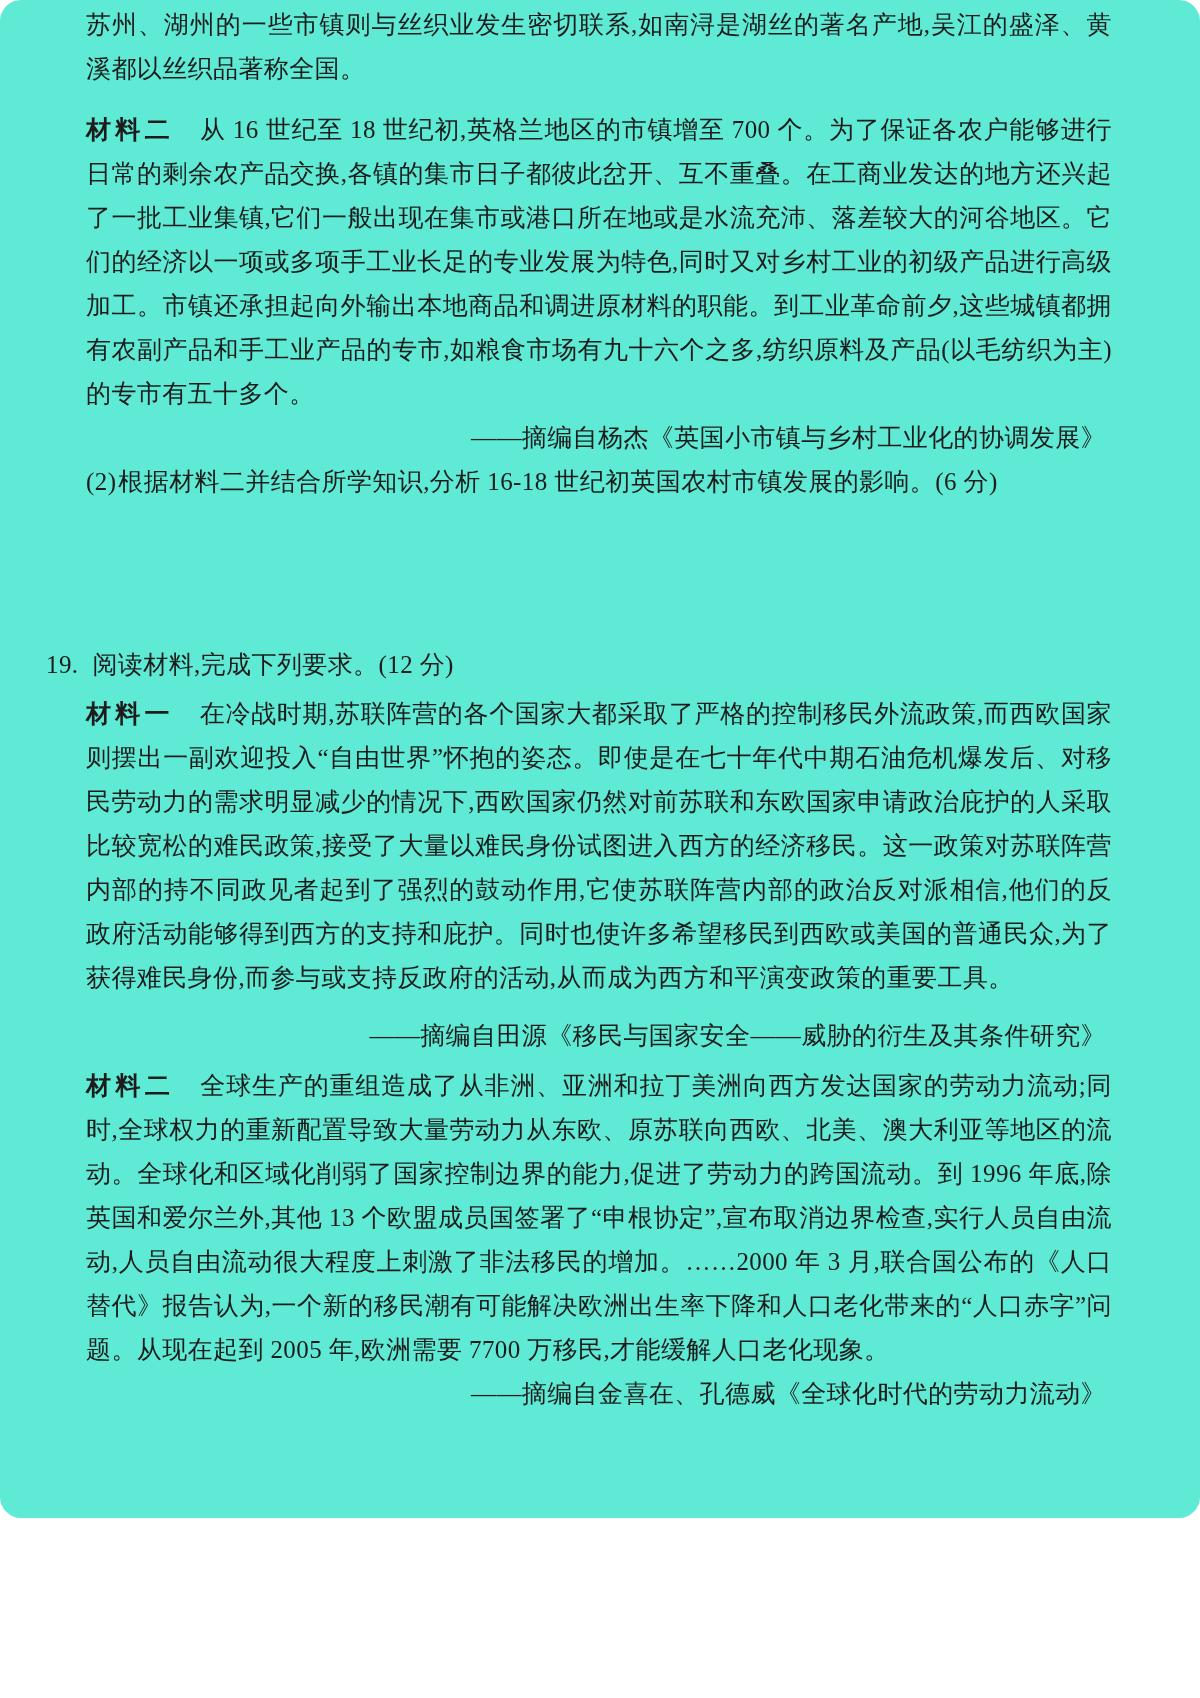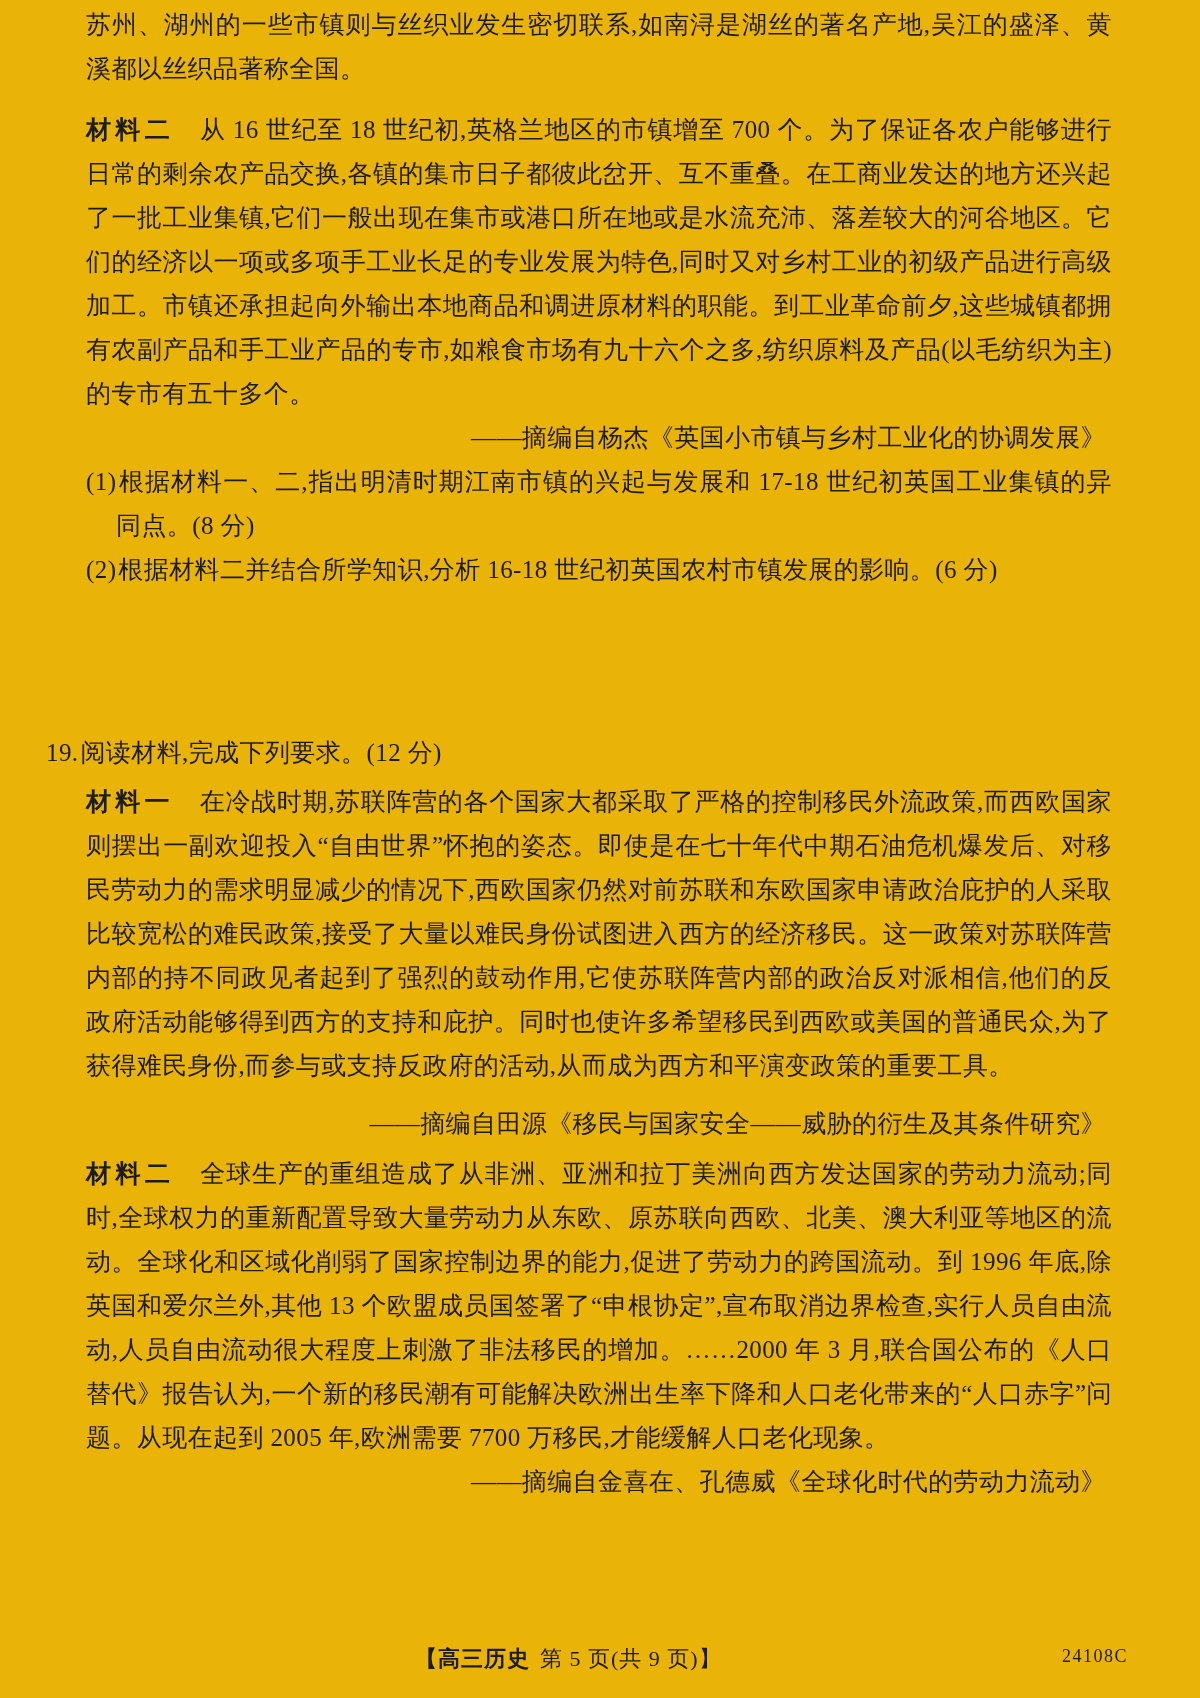--- a/index.html
+++ b/index.html
@@ -3,25 +3,26 @@
 <meta charset="utf-8">
 <style>
   html, body {
     margin: 0;
     padding: 0;
     background: #ffffff;
   }
   .page {
     position: relative;
     width: 1200px;
-    height: 1698px;
-    background: #eab308;
+    height: 1518px;
+    background: #5eead4;
     color: #1c1c1c;
     font-family: "Liberation Serif", "DejaVu Serif", serif;
     overflow: hidden;
+    border-radius: 21px;
   }
   .content {
     position: absolute;
     left: 86px;
     top: 3px;
     width: 1026px;
     font-size: 25px;
     line-height: 44px;
     letter-spacing: 0.4px;
     text-align: justify;
@@ -50,21 +51,21 @@
     padding-left: 30px;
     text-indent: -30px;
   }
   .q2gap { }
   .qnum { margin-right: 2px; }
   
   .q19head {
     margin-top: 139px;
     margin-left: -40px;
   }
-  .qnum19 { margin-right: 2px; }
+  .qnum19 { margin-right: 14px; }
   
   .footer-left {
     position: absolute;
     left: 415px;
     top: 1644px;
     font-size: 22px;
     letter-spacing: 1px;
     white-space: nowrap;
   }
   .footer-subject {
@@ -86,21 +87,20 @@
 <div class="page">
   <main class="content">
 
     <p class="para">苏州、湖州的一些市镇则与丝织业发生密切联系,如南浔是湖丝的著名产地,吴江的盛泽、黄溪都以丝织品著称全国。</p>
 
 
     <p class="para first-material"><span class="mlabel">材料二</span><span>从 16 世纪至 18 世纪初,英格兰地区的市镇增至 700 个。为了保证各农户能够进行日常的剩余农产品交换,各镇的集市日子都彼此岔开、互不重叠。在工商业发达的地方还兴起了一批工业集镇,它们一般出现在集市或港口所在地或是水流充沛、落差较大的河谷地区。它们的经济以一项或多项手工业长足的专业发展为特色,同时又对乡村工业的初级产品进行高级加工。市镇还承担起向外输出本地商品和调进原材料的职能。到工业革命前夕,这些城镇都拥有农副产品和手工业产品的专市,如粮食市场有九十六个之多,纺织原料及产品(以毛纺织为主)的专市有五十多个。</span></p>
 
     <p class="source">——摘编自杨杰《英国小市镇与乡村工业化的协调发展》</p>
 
-    <p class="question"><span class="qnum">(1)</span><span>根据材料一、二,指出明清时期江南市镇的兴起与发展和 17-18 世纪初英国工业集镇的异同点。(8 分)</span></p>
 
     <p class="question q2gap"><span class="qnum">(2)</span><span>根据材料二并结合所学知识,分析 16-18 世纪初英国农村市镇发展的影响。(6 分)</span></p>
 
     <p class="q19head"><span class="qnum19">19.</span><span>阅读材料,完成下列要求。(12 分)</span></p>
 
     <p class="para m1gap"><span class="mlabel">材料一</span><span>在冷战时期,苏联阵营的各个国家大都采取了严格的控制移民外流政策,而西欧国家则摆出一副欢迎投入“自由世界”怀抱的姿态。即使是在七十年代中期石油危机爆发后、对移民劳动力的需求明显减少的情况下,西欧国家仍然对前苏联和东欧国家申请政治庇护的人采取比较宽松的难民政策,接受了大量以难民身份试图进入西方的经济移民。这一政策对苏联阵营内部的持不同政见者起到了强烈的鼓动作用,它使苏联阵营内部的政治反对派相信,他们的反政府活动能够得到西方的支持和庇护。同时也使许多希望移民到西欧或美国的普通民众,为了获得难民身份,而参与或支持反政府的活动,从而成为西方和平演变政策的重要工具。</span></p>
 
     <p class="source srcgap">——摘编自田源《移民与国家安全——威胁的衍生及其条件研究》</p>
 
     <p class="para m2gap"><span class="mlabel">材料二</span><span>全球生产的重组造成了从非洲、亚洲和拉丁美洲向西方发达国家的劳动力流动;同时,全球权力的重新配置导致大量劳动力从东欧、原苏联向西欧、北美、澳大利亚等地区的流动。全球化和区域化削弱了国家控制边界的能力,促进了劳动力的跨国流动。到 1996 年底,除英国和爱尔兰外,其他 13 个欧盟成员国签署了“申根协定”,宣布取消边界检查,实行人员自由流动,人员自由流动很大程度上刺激了非法移民的增加。……2000 年 3 月,联合国公布的《人口替代》报告认为,一个新的移民潮有可能解决欧洲出生率下降和人口老化带来的“人口赤字”问题。从现在起到 2005 年,欧洲需要 7700 万移民,才能缓解人口老化现象。</span></p>

